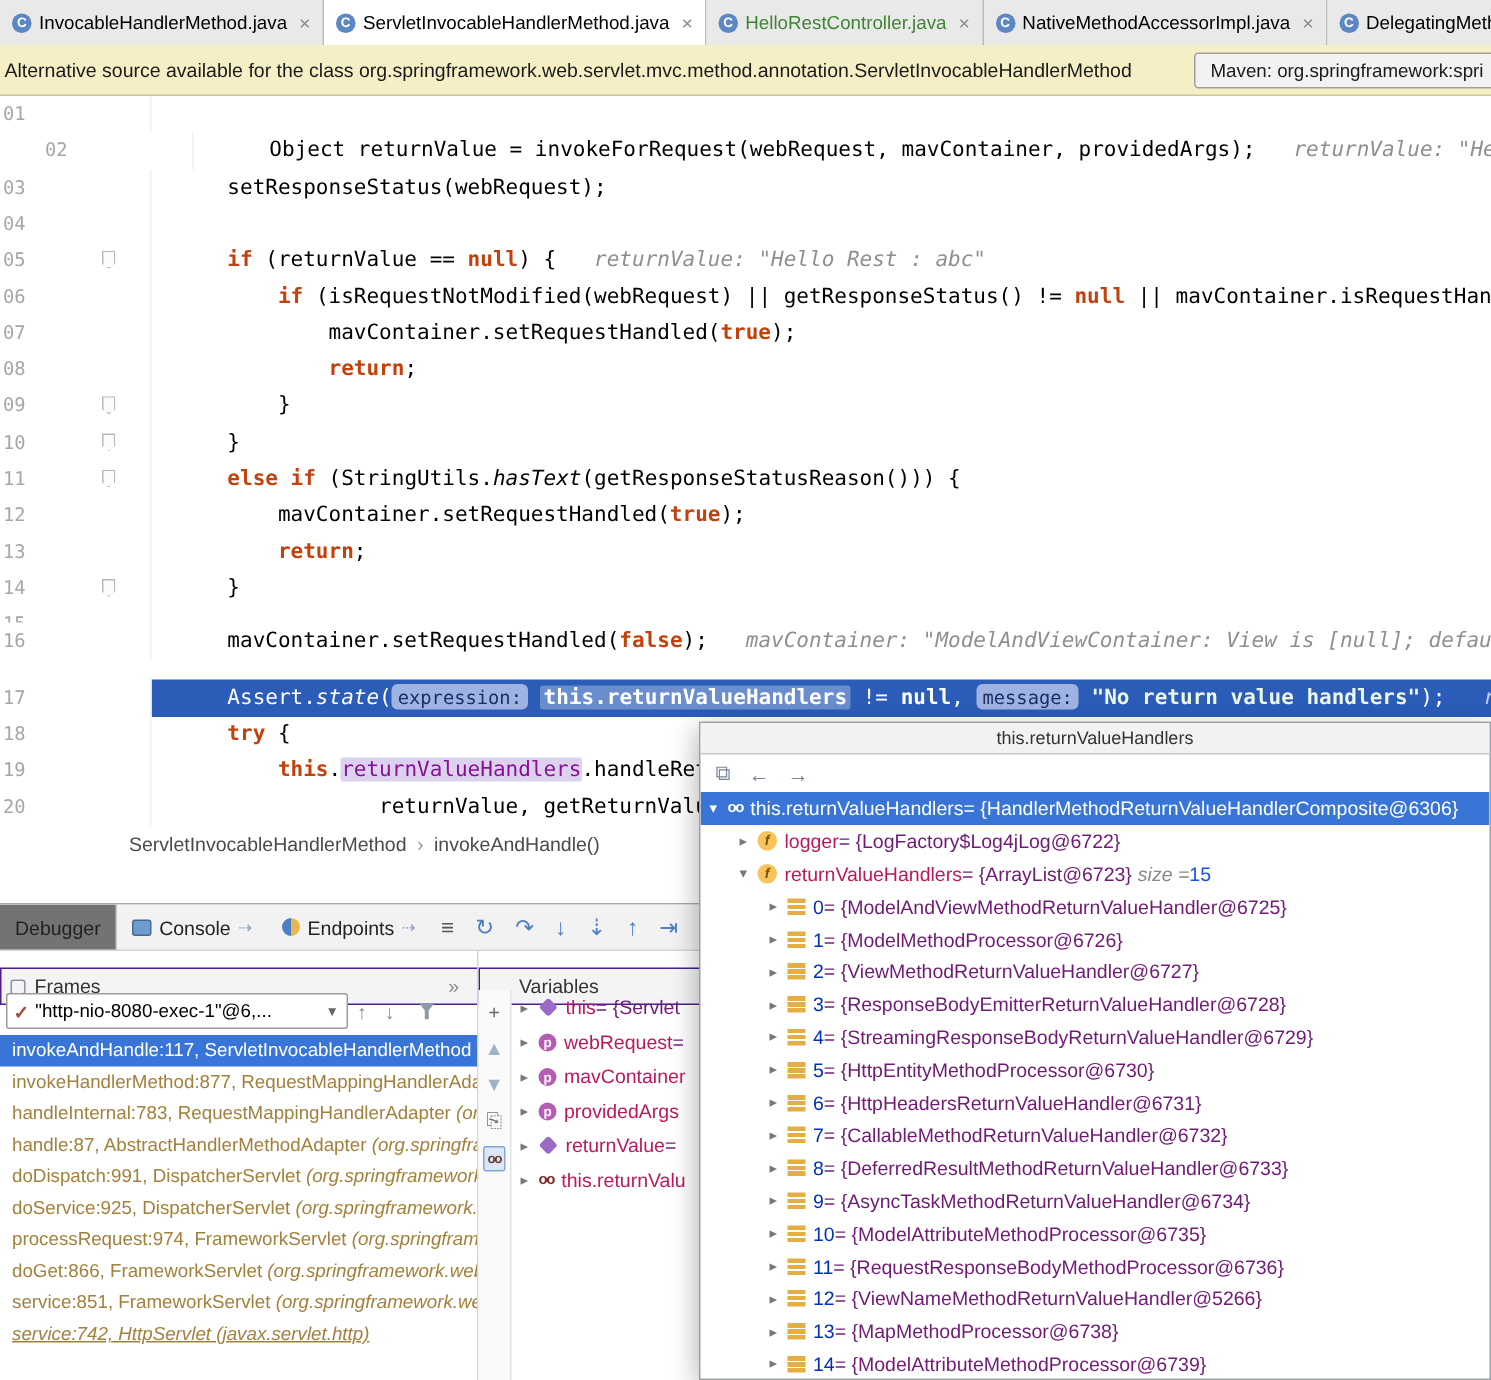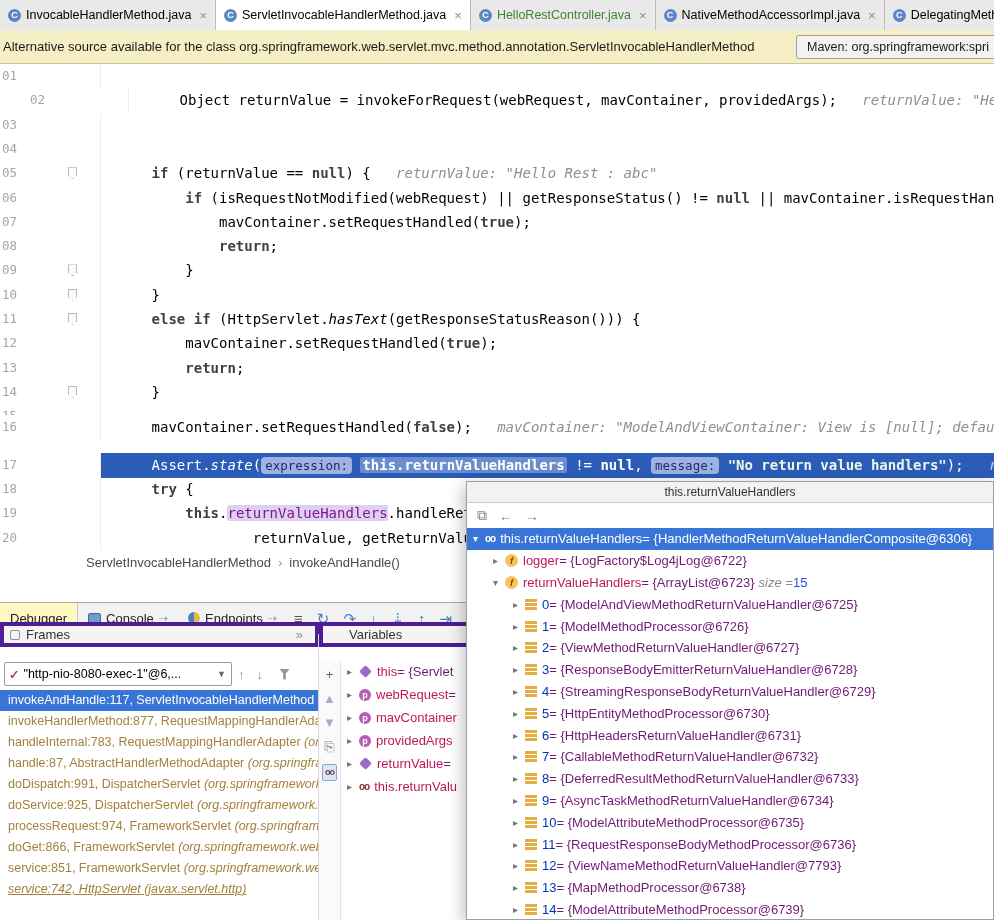--- a/index.html
+++ b/index.html
@@ -29,21 +29,21 @@
   .code-line{position:absolute;left:0;right:0;height:25px;display:flex;
              font-family:"DejaVu Sans Mono",monospace;font-size:14px;line-height:24.3px;}
   .gutter{flex:0 0 100px;display:flex;color:#A6A6A6;font-size:12.5px;background:#FFF;
           border-right:1px solid #F0F0F0;position:relative;}
   .lnum{width:24px;padding-left:2px;}
   .pin{position:absolute;left:68px;top:6px;width:9px;height:12px;background:#FBFBFB;
        border:1px solid #B9B9B9;box-sizing:border-box;
        clip-path:polygon(0 0,100% 0,100% 72%,50% 100%,0 72%);}
   .code-content{flex:1;white-space:pre;overflow:hidden;color:#000;}
   .exec .code-content{background:#2A5CB8;color:#fff;}
-  .seg-kw{color:#404040;font-weight:bold;}
+  .seg-kw{color:#c2410c;font-weight:bold;}
   .seg-str{color:#067D17;font-weight:bold;}
   .seg-hint{color:#8F8F8F;font-style:italic;}
   .seg-it{font-style:italic;}
   .seg-fieldhl{color:#871094;background:#DCD2EF;border-radius:2px;}
   .seg-chip{background:#EDEEF2;color:#777C85;border-radius:4px;padding:1px 4px;font-size:12.5px;}
   .exec .seg-kw{color:#FFFFFF;}
   .exec .seg-str{color:#EDF7E8;}
   .exec .seg-hint{color:#BFCCEF;}
   .exec .seg-chip{background:#9FB3E3;color:#1A2F66;}
   .seg-eval{background:rgba(255,255,255,0.30);color:#FFF;font-weight:bold;border-radius:2px;padding:0 2px;}
@@ -51,27 +51,27 @@
   .breadcrumb{position:absolute;left:0;top:487px;right:0;height:22px;display:flex;gap:7px;
               align-items:center;padding-left:86px;font-size:13px;color:#4A4A4A;background:#fff;}
   .bc-sep{color:#9A9A9A;}
 
   
   .debug-panel{position:absolute;left:0;top:602px;right:0;height:318px;border-top:1px solid #A9A9A9;
                background:#fff;overflow:hidden;box-sizing:border-box;}
   .dbg-tabs{position:absolute;left:0;top:0;right:0;height:30px;background:#F2F2F2;
             border-bottom:1px solid #D5D5D5;display:flex;align-items:center;font-size:13px;color:#222;}
   .dbg-tab{display:flex;align-items:center;gap:5px;padding:0 10px;height:100%;box-sizing:border-box;}
-  .dbg-tab.active{background:#fef9c3;border-right:1px solid #C6C6C6;}
+  .dbg-tab.active{background:#737373;border-right:1px solid #C6C6C6;}
   .console-icon{width:13px;height:11px;background:#6D9CD1;border:1px solid #49688C;border-radius:2px;box-sizing:border-box;}
   .endpoints-icon{width:12px;height:12px;border-radius:50%;background:conic-gradient(#E8B64C 0 50%,#4E7EC2 50% 100%);}
   .jump{color:#8FA3C2;font-size:11px;}
   .tb-icon{margin:0 7px;font-size:15px;line-height:15px;}
 
-  .pane-header{position:absolute;top:19px;height:25px;background:#F4F4F4;border:4px solid #4c1d95;
+  .pane-header{position:absolute;top:42px;height:25px;background:#F4F4F4;border:1px solid #4c1d95;
                display:flex;align-items:center;font-size:13px;color:#333;padding:0 6px;box-sizing:border-box;}
   .frames-header{left:0;width:319px;}
   .vars-header{left:319px;right:0;padding-left:26px;}
   .pane-icon{width:10px;height:10px;border:1.5px solid #8A93A3;border-radius:2px;margin-right:6px;box-sizing:border-box;}
   .hdr-more{margin-left:auto;margin-right:6px;color:#8A8A8A;}
 
   .thread-row{position:absolute;left:0;top:58px;width:319px;height:26px;display:flex;align-items:center;}
   .thread-combo{margin-left:4px;width:228px;height:24px;border:1px solid #9C9C9C;border-radius:2px;
                 background:#fff;display:flex;align-items:center;font-size:12.5px;box-sizing:border-box;overflow:hidden;}
   .thread-check{color:#A34F3E;font-weight:bold;margin:0 4px;flex:none;}
@@ -174,20 +174,21 @@
         <div class="code-line" style="top: 24.3px; margin-left: 28px;">
           <div class="gutter">
             <span class="lnum">02</span>
           </div>
           <div class="code-content"><span class="seg-plain">      Object returnValue = invokeForRequest(webRequest, mavContainer, providedArgs);</span><span class="seg-hint">   returnValue: "Hello Rest : abc"</span></div>
         </div>
         <div class="code-line" style="top: 48.6px;">
           <div class="gutter">
             <span class="lnum">03</span>
           </div>
+          <div class="code-content"><span class="seg-plain">      setResponseStatus(webRequest);</span></div>
         </div>
         <div class="code-line" style="top: 72.9px;">
           <div class="gutter">
             <span class="lnum">04</span>
           </div>
           <div class="code-content"></div>
         </div>
         <div class="code-line" style="top: 97.2px;">
           <div class="gutter">
             <span class="lnum">05</span>
@@ -225,21 +226,21 @@
             <span class="lnum">10</span>
             <span class="pin"></span>
           </div>
           <div class="code-content"><span class="seg-plain">      }</span></div>
         </div>
         <div class="code-line" style="top: 243px;">
           <div class="gutter">
             <span class="lnum">11</span>
             <span class="pin"></span>
           </div>
-          <div class="code-content"><span class="seg-plain">      </span><span class="seg-kw">else</span><span class="seg-plain"> </span><span class="seg-kw">if</span><span class="seg-plain"> (HttpServlet.</span><span class="seg-it">hasText</span><span class="seg-plain">(getResponseStatusReason())) {</span></div>
+          <div class="code-content"><span class="seg-plain">      </span><span class="seg-kw">else</span><span class="seg-plain"> </span><span class="seg-kw">if</span><span class="seg-plain"> (StringUtils.</span><span class="seg-it">hasText</span><span class="seg-plain">(getResponseStatusReason())) {</span></div>
         </div>
         <div class="code-line" style="top: 267.3px;">
           <div class="gutter">
             <span class="lnum">12</span>
           </div>
           <div class="code-content"><span class="seg-plain">          mavContainer.setRequestHandled(</span><span class="seg-kw">true</span><span class="seg-plain">);</span></div>
         </div>
         <div class="code-line" style="top: 291.6px;">
           <div class="gutter">
             <span class="lnum">13</span>
@@ -543,21 +544,21 @@
           </span>
           <span class="var-name idx">11</span>
           <span class="var-value"> = {RequestResponseBodyMethodProcessor@6736}</span>
         </div>
         <div class="tree-row" style="padding-left: 46px;">
           <span class="chev">▸</span>
           <span class="var-icon-slot">
             <span class="ic-elem"></span>
           </span>
           <span class="var-name idx">12</span>
-          <span class="var-value"> = {ViewNameMethodReturnValueHandler@7793}</span>
+          <span class="var-value"> = {ViewNameMethodReturnValueHandler@5266}</span>
         </div>
         <div class="tree-row" style="padding-left: 46px;">
           <span class="chev">▸</span>
           <span class="var-icon-slot">
             <span class="ic-elem"></span>
           </span>
           <span class="var-name idx">13</span>
           <span class="var-value"> = {MapMethodProcessor@6738}</span>
         </div>
         <div class="tree-row" style="padding-left: 46px;">

